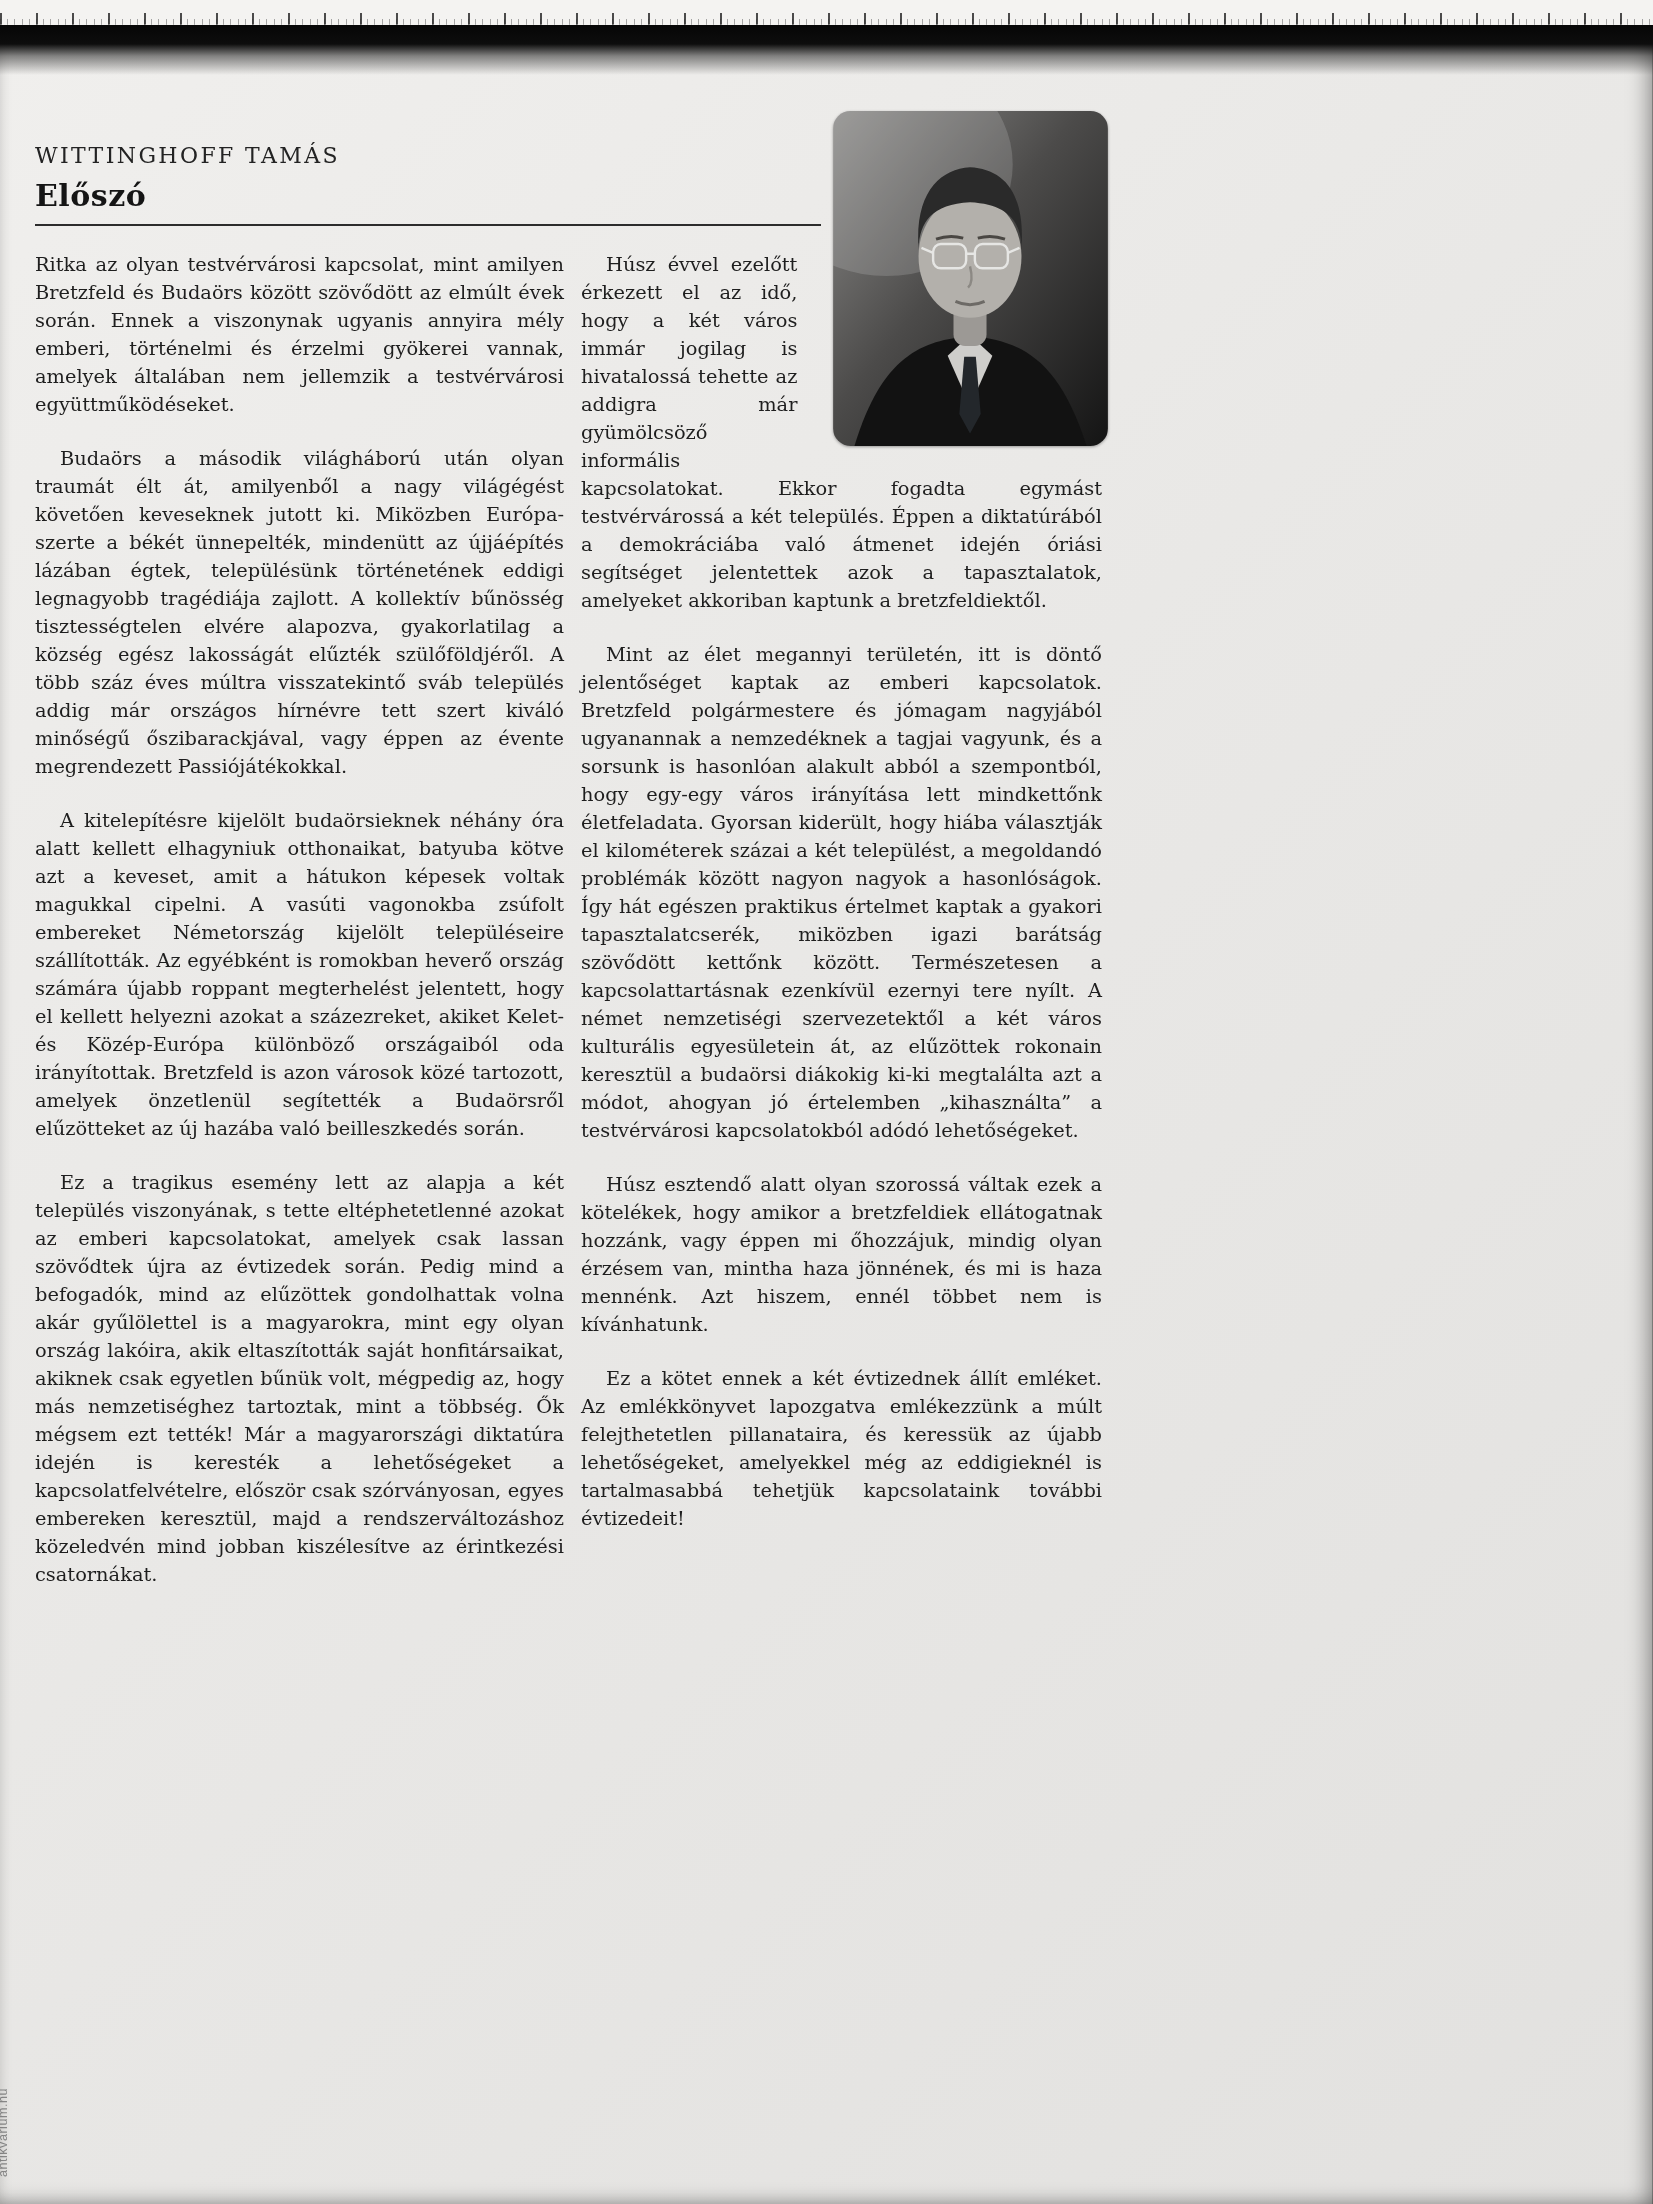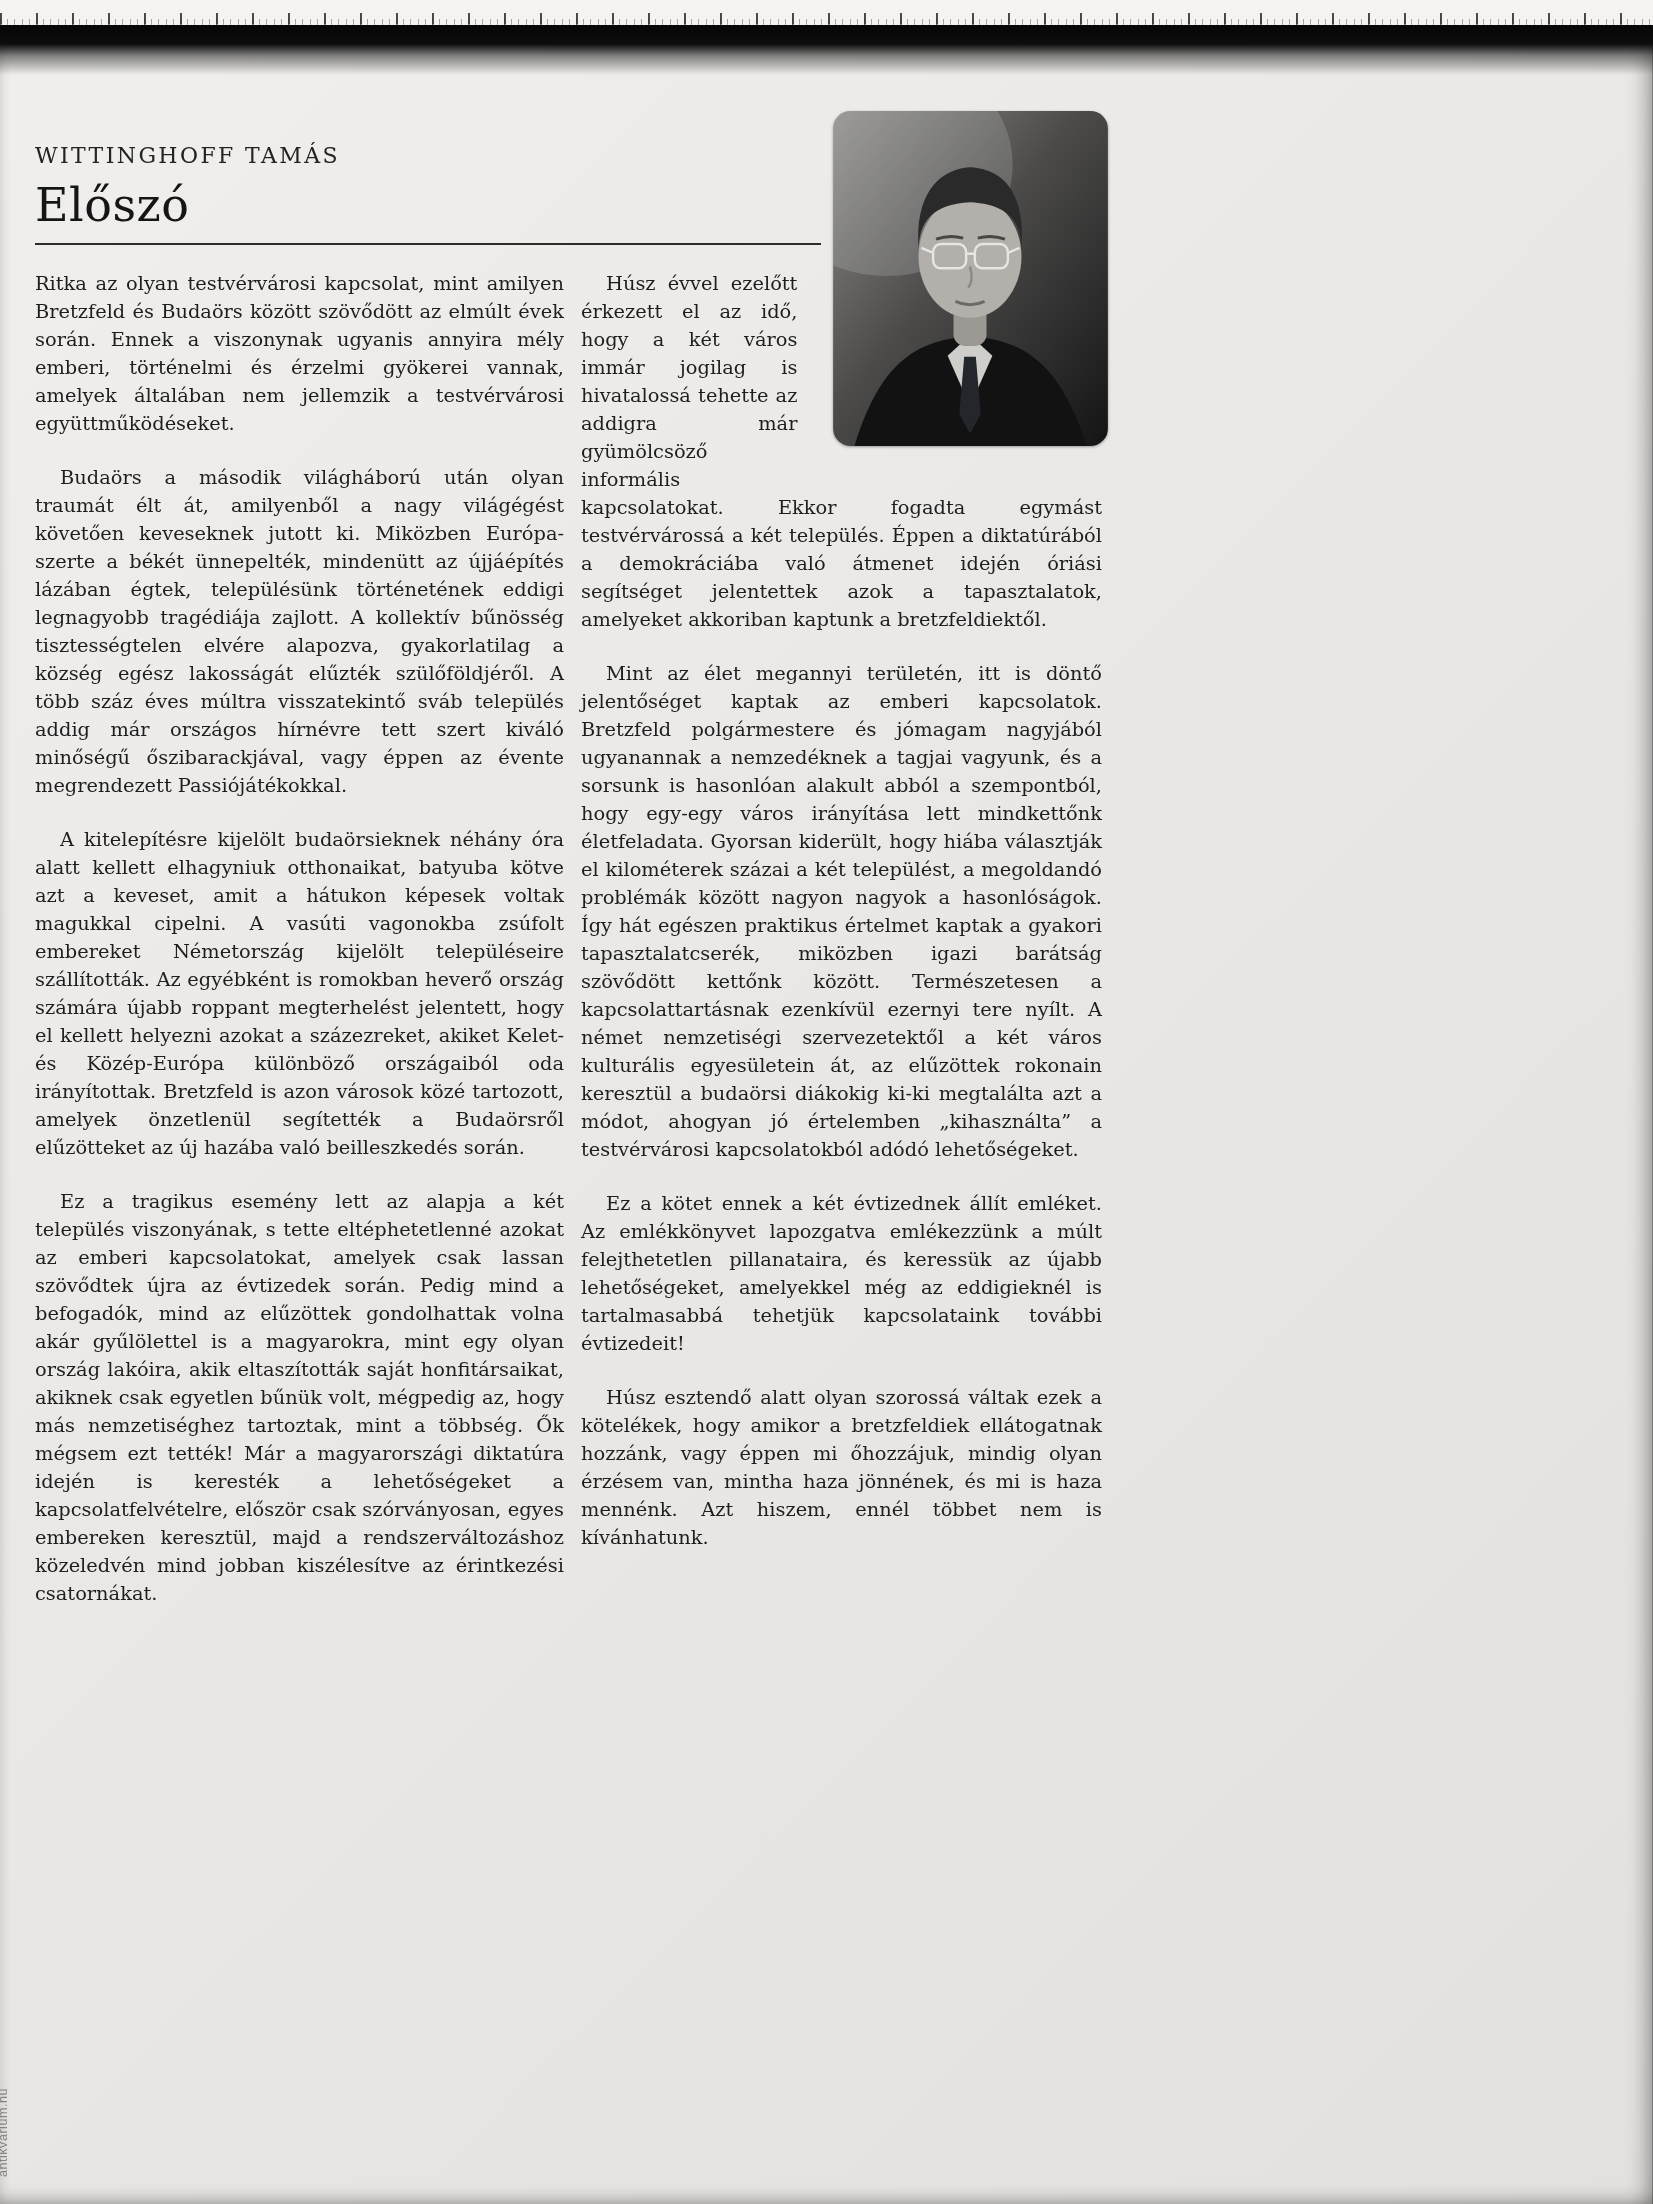--- a/index.html
+++ b/index.html
@@ -67,22 +67,22 @@
     width: 1081px;
     color: #1e1e1e;
   }
   .author {
     font-size: 22px;
     letter-spacing: 2.4px;
     color: #232323;
   }
   .title {
     margin: 9.7px 0 0 0;
-    font-size: 46px;
-    font-weight: 400;
+    font-size: 30px;
+    font-weight: 700;
     letter-spacing: 0.5px;
     color: #151515;
   }
   .rule {
     margin-top: 11.6px;
     width: 786px;
     height: 1.9px;
     background: #2c2c2c;
   }
   .columns {
@@ -159,22 +159,22 @@
           <p class="para no-indent">Ritka az olyan testvérvárosi kapcsolat, mint amilyen Bretzfeld és Budaörs között szövődött az elmúlt évek során. Ennek a viszonynak ugyanis annyira mély emberi, történelmi és érzelmi gyökerei vannak, amelyek általában nem jellemzik a testvérvárosi együttműködéseket.</p>
           <p class="para">Budaörs a második világháború után olyan traumát élt át, amilyenből a nagy világégést követően keveseknek jutott ki. Miközben Európa-szerte a békét ünnepelték, mindenütt az újjáépítés lázában égtek, településünk történetének eddigi legnagyobb tragédiája zajlott. A kollektív bűnösség tisztességtelen elvére alapozva, gyakorlatilag a község egész lakosságát elűzték szülőföldjéről. A több száz éves múltra visszatekintő sváb település addig már országos hírnévre tett szert kiváló minőségű őszibarackjával, vagy éppen az évente megrendezett Passiójátékokkal.</p>
           <p class="para">A kitelepítésre kijelölt budaörsieknek néhány óra alatt kellett elhagyniuk otthonaikat, batyuba kötve azt a keveset, amit a hátukon képesek voltak magukkal cipelni. A vasúti vagonokba zsúfolt embereket Németország kijelölt településeire szállították. Az egyébként is romokban heverő ország számára újabb roppant megterhelést jelentett, hogy el kellett helyezni azokat a százezreket, akiket Kelet- és Közép-Európa különböző országaiból oda irányítottak. Bretzfeld is azon városok közé tartozott, amelyek önzetlenül segítették a Budaörsről elűzötteket az új hazába való beilleszkedés során.</p>
           <p class="para">Ez a tragikus esemény lett az alapja a két település viszonyának, s tette eltéphetetlenné azokat az emberi kapcsolatokat, amelyek csak lassan szövődtek újra az évtizedek során. Pedig mind a befogadók, mind az elűzöttek gondolhattak volna akár gyűlölettel is a magyarokra, mint egy olyan ország lakóira, akik eltaszították saját honfitársaikat, akiknek csak egyetlen bűnük volt, mégpedig az, hogy más nemzetiséghez tartoztak, mint a többség. Ők mégsem ezt tették! Már a magyarországi diktatúra idején is keresték a lehetőségeket a kapcsolatfelvételre, először csak szórványosan, egyes embereken keresztül, majd a rendszerváltozáshoz közeledvén mind jobban kiszélesítve az érintkezési csatornákat.</p>
         </div>
 
         <div class="col-right">
           <div class="photo-spacer"></div>
           <p class="para">Húsz évvel ezelőtt érkezett el az idő, hogy a két város immár jogilag is hivatalossá tehette az addigra már gyümölcsöző informális kapcsolatokat. Ekkor fogadta egymást testvérvárossá a két település. Éppen a diktatúrából a demokráciába való átmenet idején óriási segítséget jelentettek azok a tapasztalatok, amelyeket akkoriban kaptunk a bretzfeldiektől.</p>
           <p class="para">Mint az élet megannyi területén, itt is döntő jelentőséget kaptak az emberi kapcsolatok. Bretzfeld polgármestere és jómagam nagyjából ugyanannak a nemzedéknek a tagjai vagyunk, és a sorsunk is hasonlóan alakult abból a szempontból, hogy egy-egy város irányítása lett mindkettőnk életfeladata. Gyorsan kiderült, hogy hiába választják el kilométerek százai a két települést, a megoldandó problémák között nagyon nagyok a hasonlóságok. Így hát egészen praktikus értelmet kaptak a gyakori tapasztalatcserék, miközben igazi barátság szövődött kettőnk között. Természetesen a kapcsolattartásnak ezenkívül ezernyi tere nyílt. A német nemzetiségi szervezetektől a két város kulturális egyesületein át, az elűzöttek rokonain keresztül a budaörsi diákokig ki-ki megtalálta azt a módot, ahogyan jó értelemben „kihasználta” a testvérvárosi kapcsolatokból adódó lehetőségeket.</p>
+          <p class="para">Húsz esztendő alatt olyan szorossá váltak ezek a kötelékek, hogy amikor a bretzfeldiek ellátogatnak hozzánk, vagy éppen mi őhozzájuk, mindig olyan érzésem van, mintha haza jönnének, és mi is haza mennénk. Azt hiszem, ennél többet nem is kívánhatunk.</p>
           <p class="para">Ez a kötet ennek a két évtizednek állít emléket. Az emlékkönyvet lapozgatva emlékezzünk a múlt felejthetetlen pillanataira, és keressük az újabb lehetőségeket, amelyekkel még az eddigieknél is tartalmasabbá tehetjük kapcsolataink további évtizedeit!</p>
-          <p class="para">Húsz esztendő alatt olyan szorossá váltak ezek a kötelékek, hogy amikor a bretzfeldiek ellátogatnak hozzánk, vagy éppen mi őhozzájuk, mindig olyan érzésem van, mintha haza jönnének, és mi is haza mennénk. Azt hiszem, ennél többet nem is kívánhatunk.</p>
         </div>
 
       </div>
     </div>
 
     <div class="photo">
       <svg viewBox="0 0 283 345" xmlns="http://www.w3.org/2000/svg" role="img">
         <defs>
           <linearGradient id="bg" x1="0" y1="0" x2="1" y2="1">
             <stop offset="0" stop-color="#8f8e8c"></stop>

